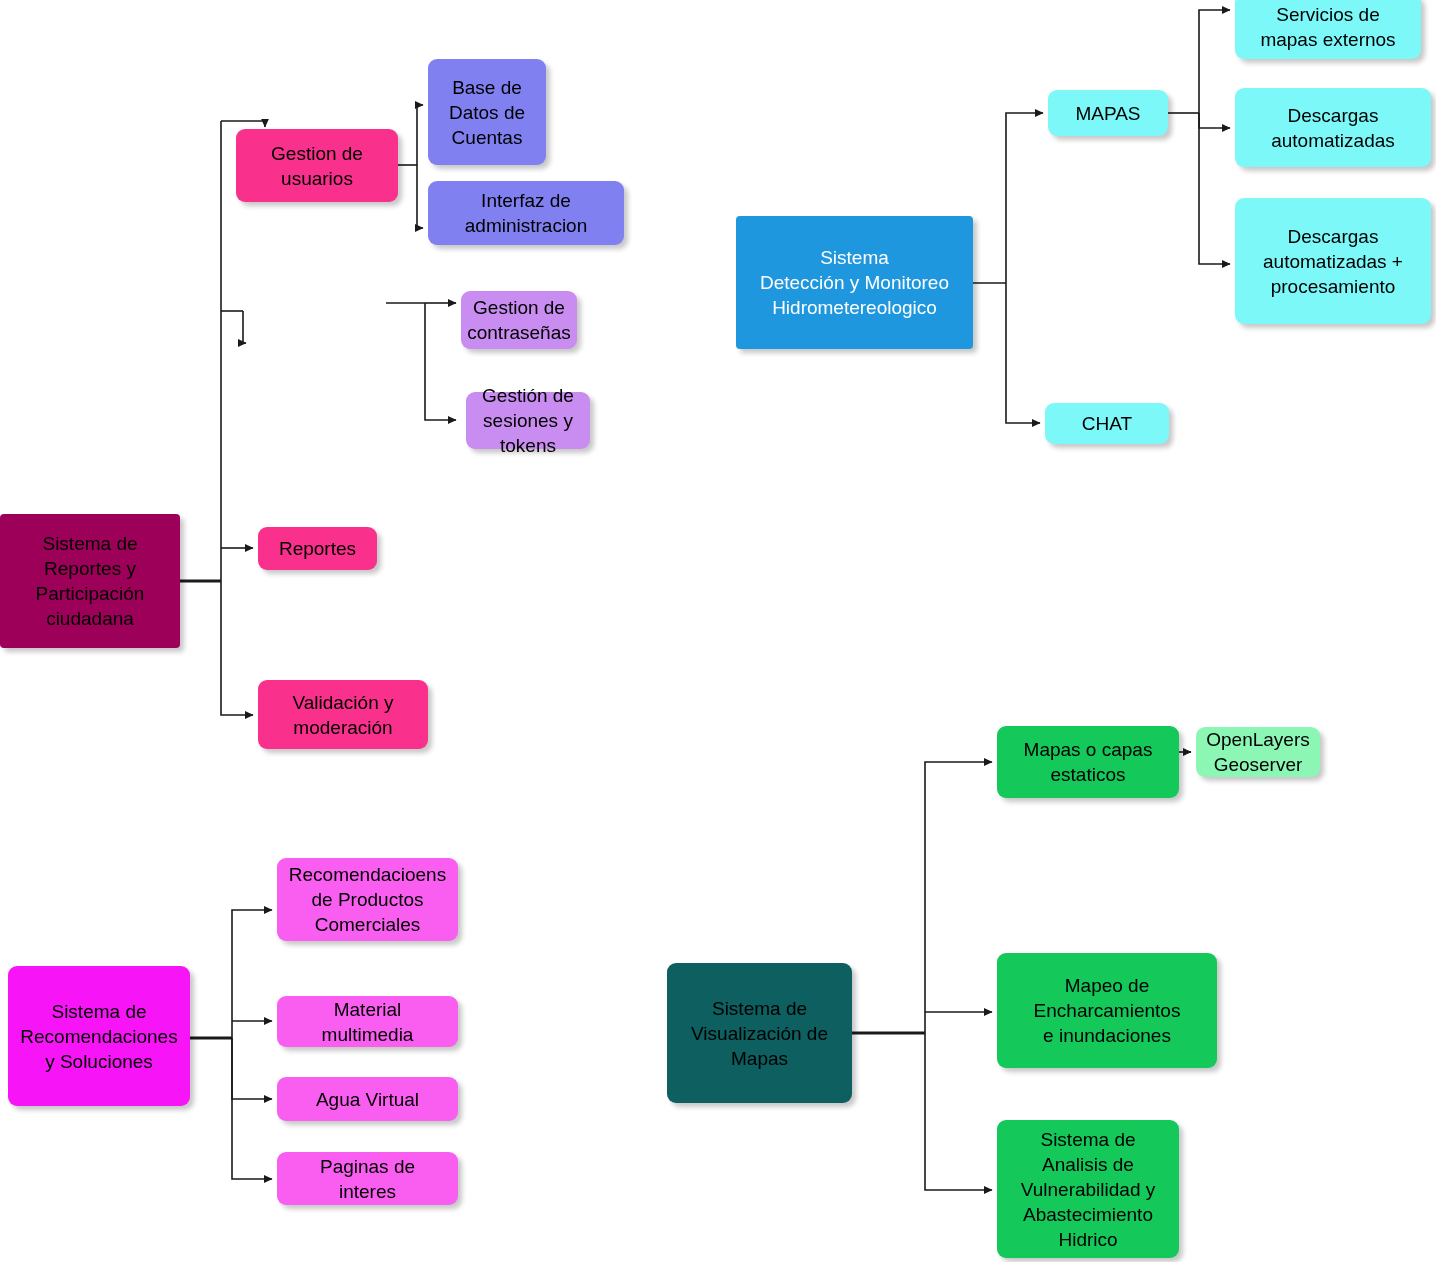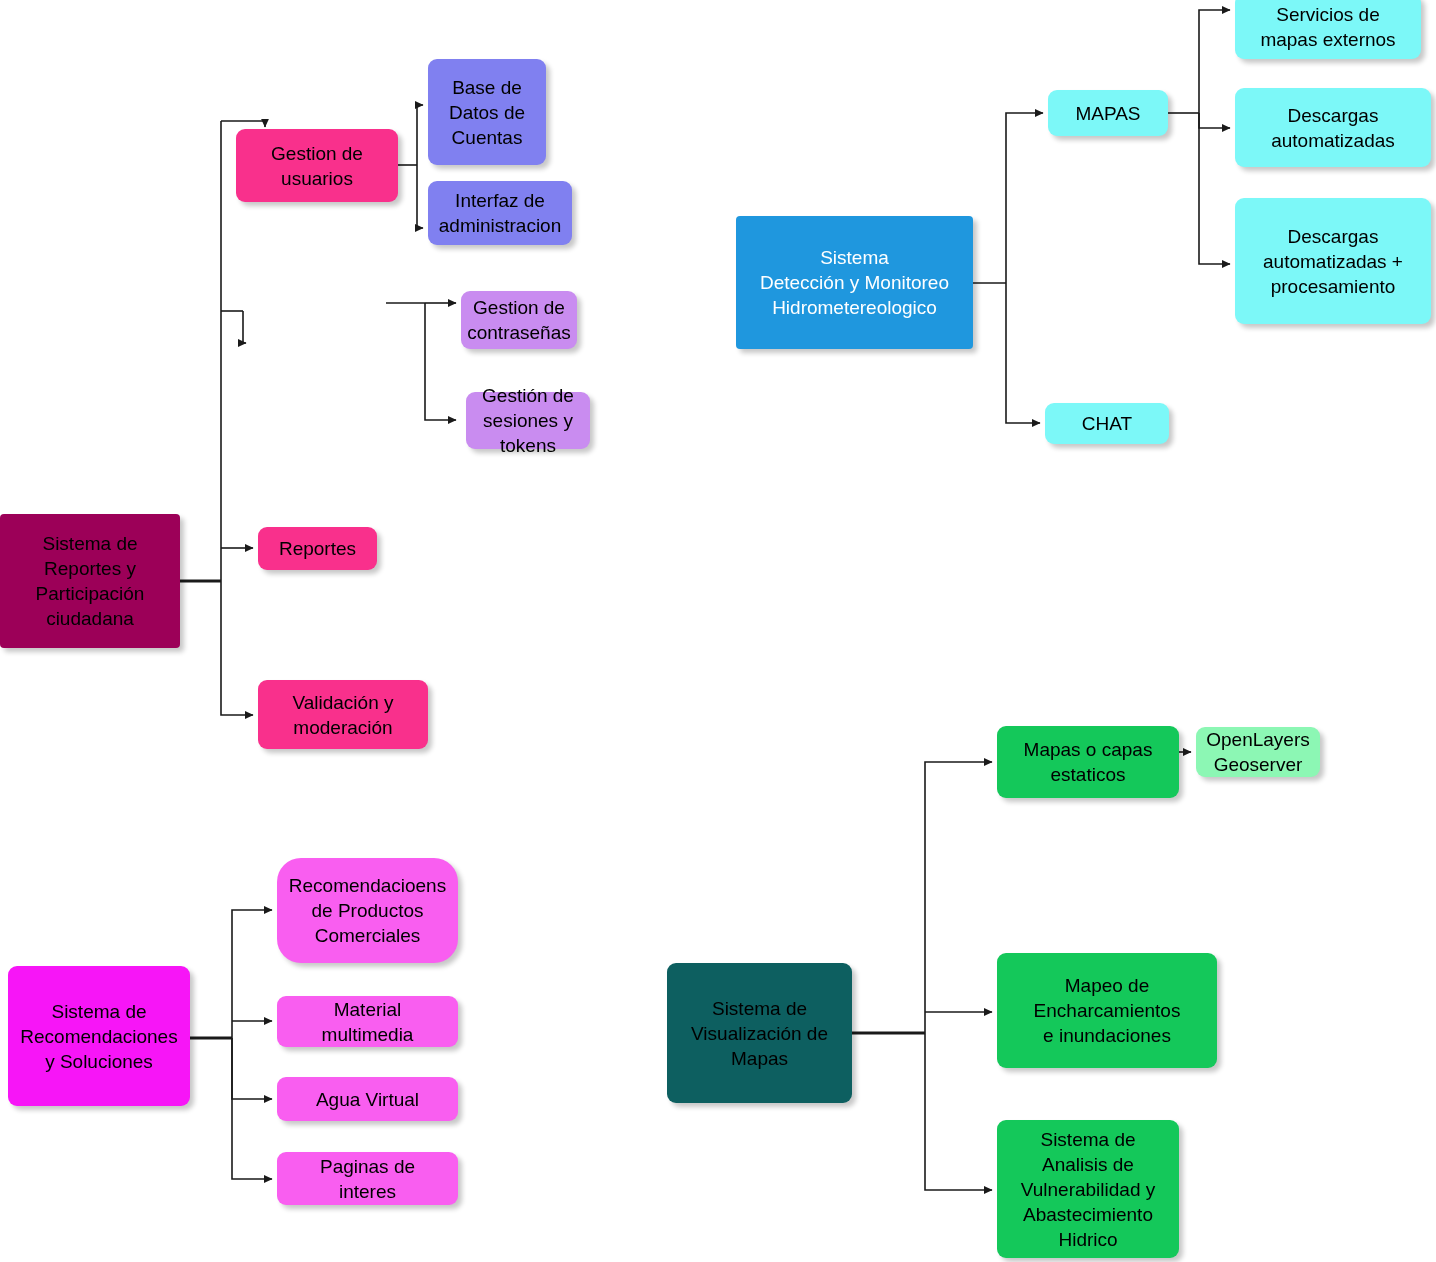--- a/index.html
+++ b/index.html
@@ -110,21 +110,21 @@
     <span class="lbl">Gestion de
 usuarios</span>
   </div>
 
   <div class="node" style="left:428px;top:59px;width:118px;height:106px;background:#8080f0;">
     <span class="lbl">Base de
 Datos de
 Cuentas</span>
   </div>
 
-  <div class="node" style="left:428px;top:181px;width:144px;height:64px;background:#8080f0;">
+  <div class="node" style="left:428px;top:181px;width:196px;height:64px;background:#8080f0;">
     <span class="lbl">Interfaz de
 administracion</span>
   </div>
 
 
   <div class="node" style="left:461px;top:291px;width:116px;height:58px;background:#c98cf0;">
     <span class="lbl">Gestion de
 contraseñas</span>
   </div>
 
@@ -172,21 +172,21 @@
   <div class="node" style="left:1045px;top:403px;width:124px;height:41px;background:#7cf8f8;">
     <span class="lbl">CHAT</span>
   </div>
 
   <div class="node" style="left:8px;top:966px;width:182px;height:140px;background:#f715f7;">
     <span class="lbl">Sistema de
 Recomendaciones
 y Soluciones</span>
   </div>
 
-  <div class="node" style="left:277px;top:858px;width:181px;height:105px;background:#f95ef0;border-radius:24px;">
+  <div class="node" style="left:277px;top:858px;width:181px;height:83px;background:#f95ef0;">
     <span class="lbl">Recomendacioens
 de Productos
 Comerciales</span>
   </div>
 
   <div class="node" style="left:277px;top:996px;width:181px;height:51px;background:#f95ef0;">
     <span class="lbl">Material
 multimedia</span>
   </div>
 

